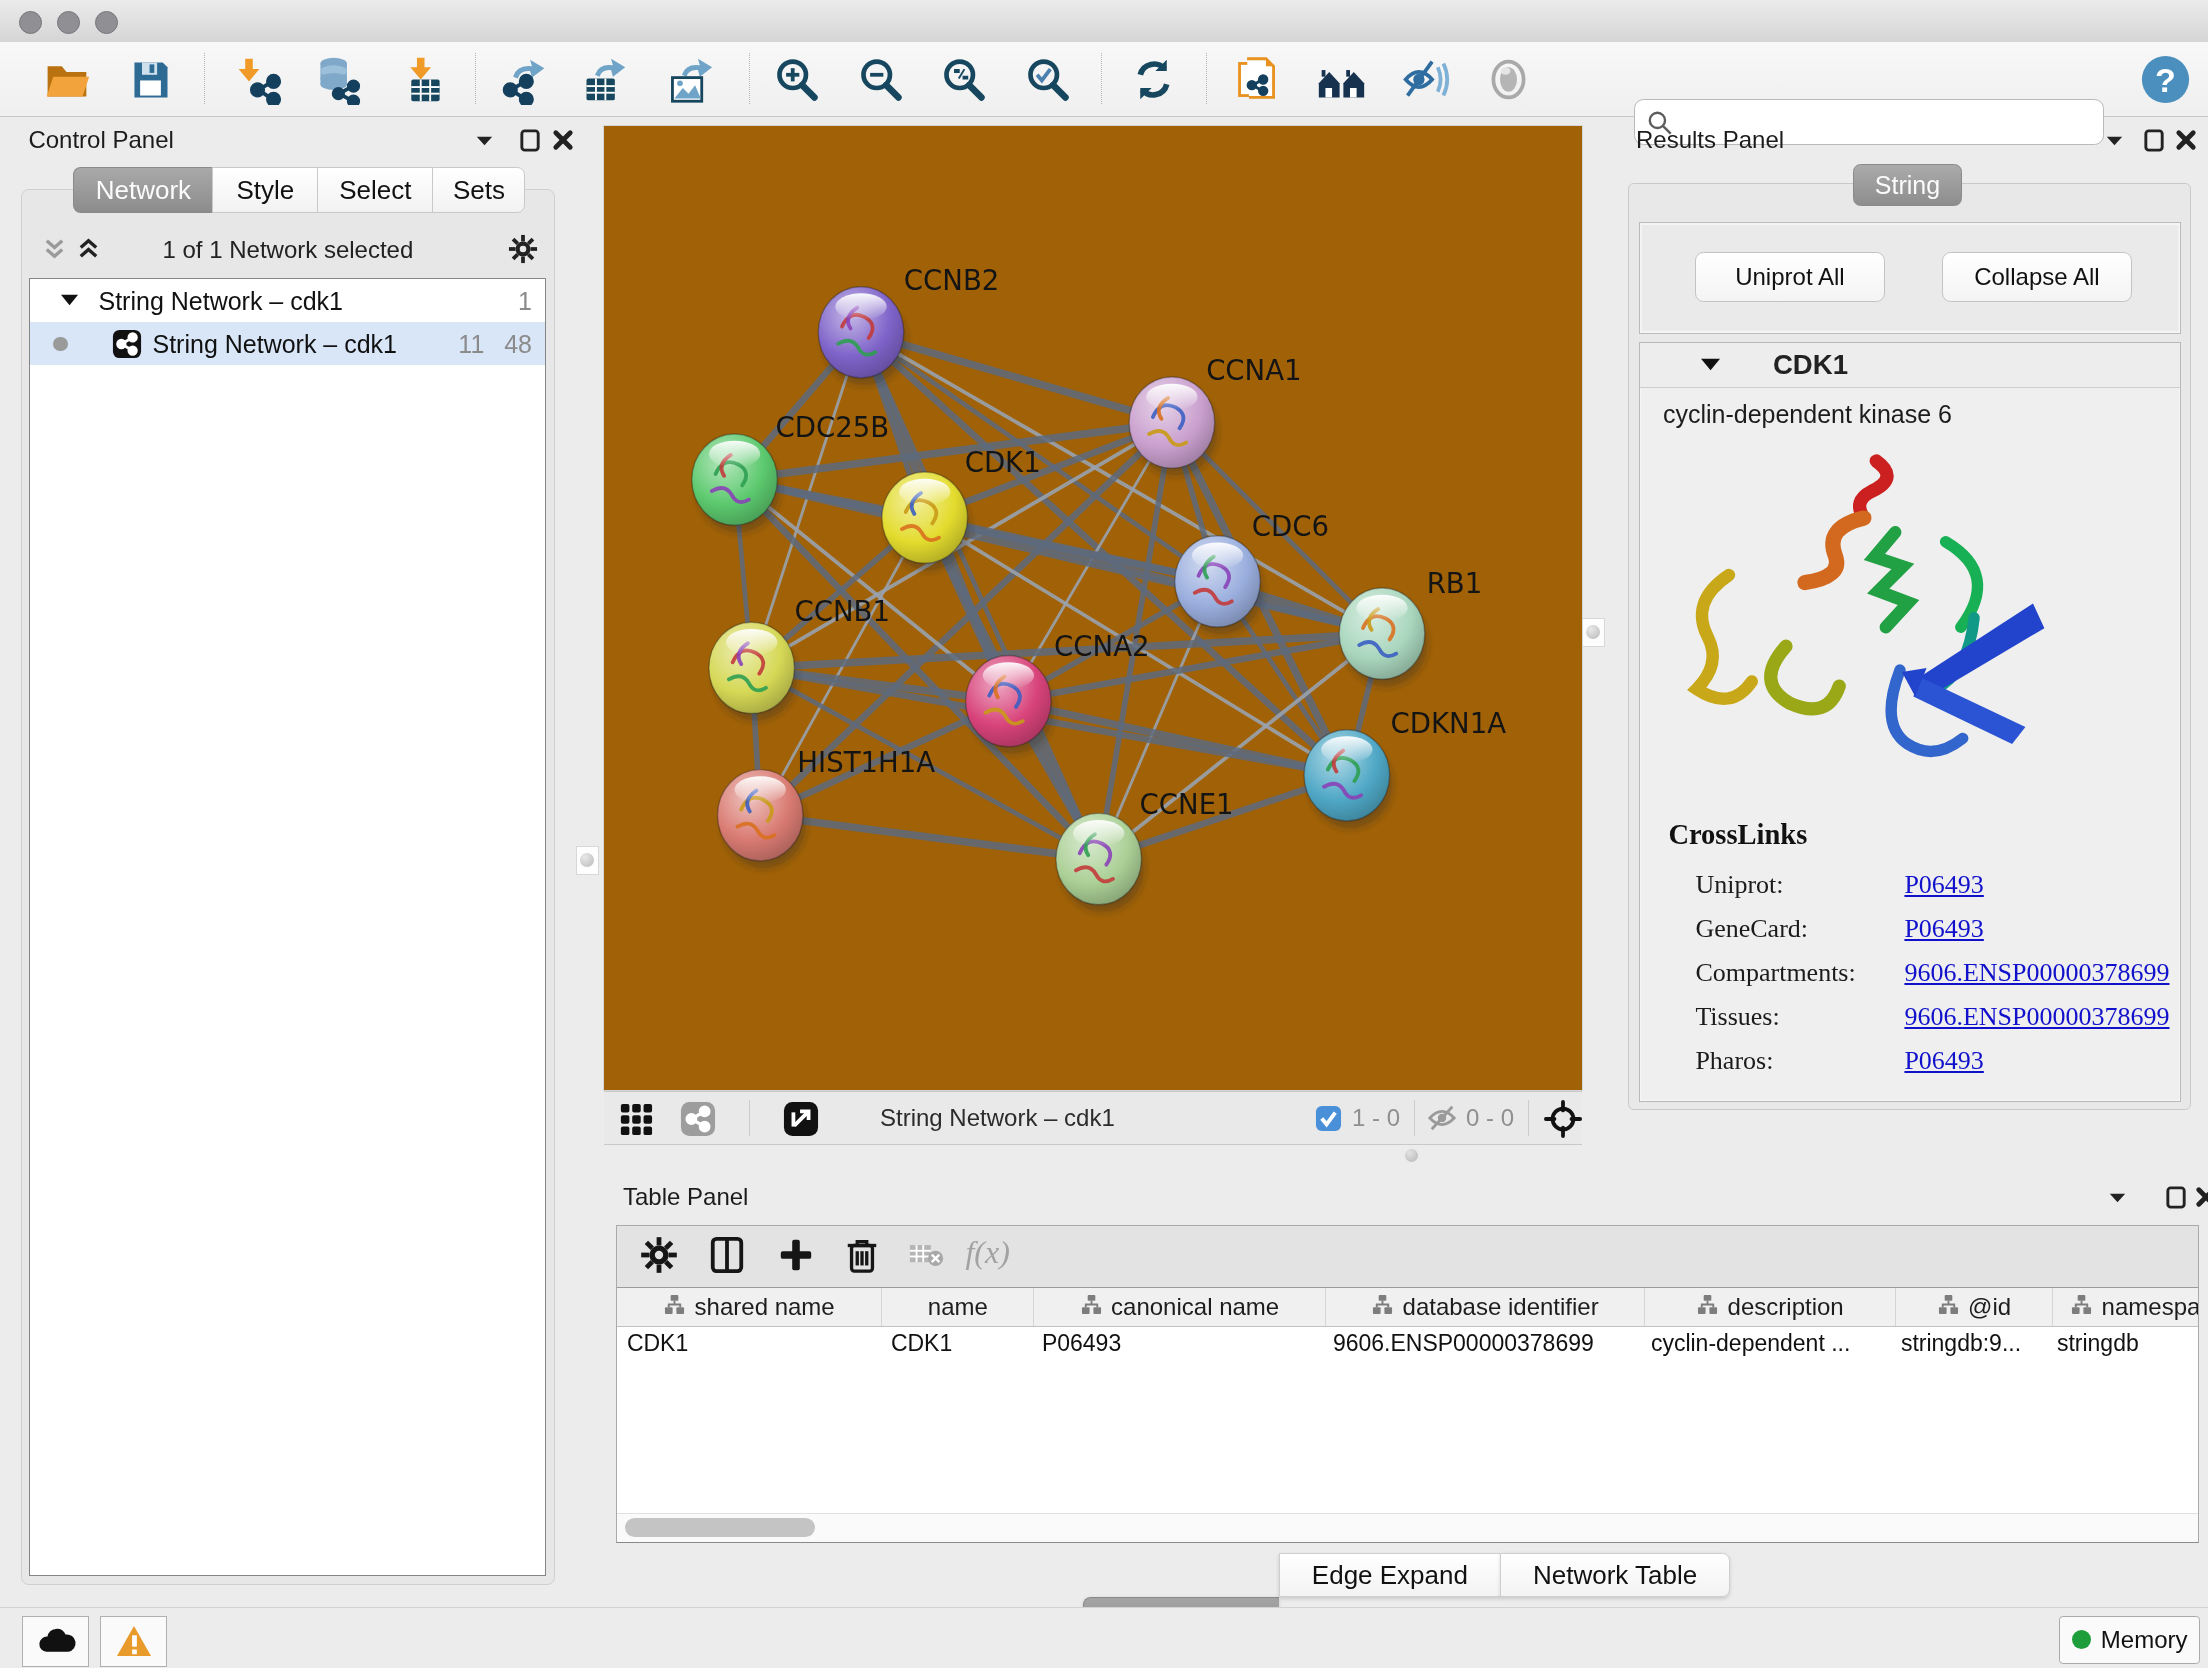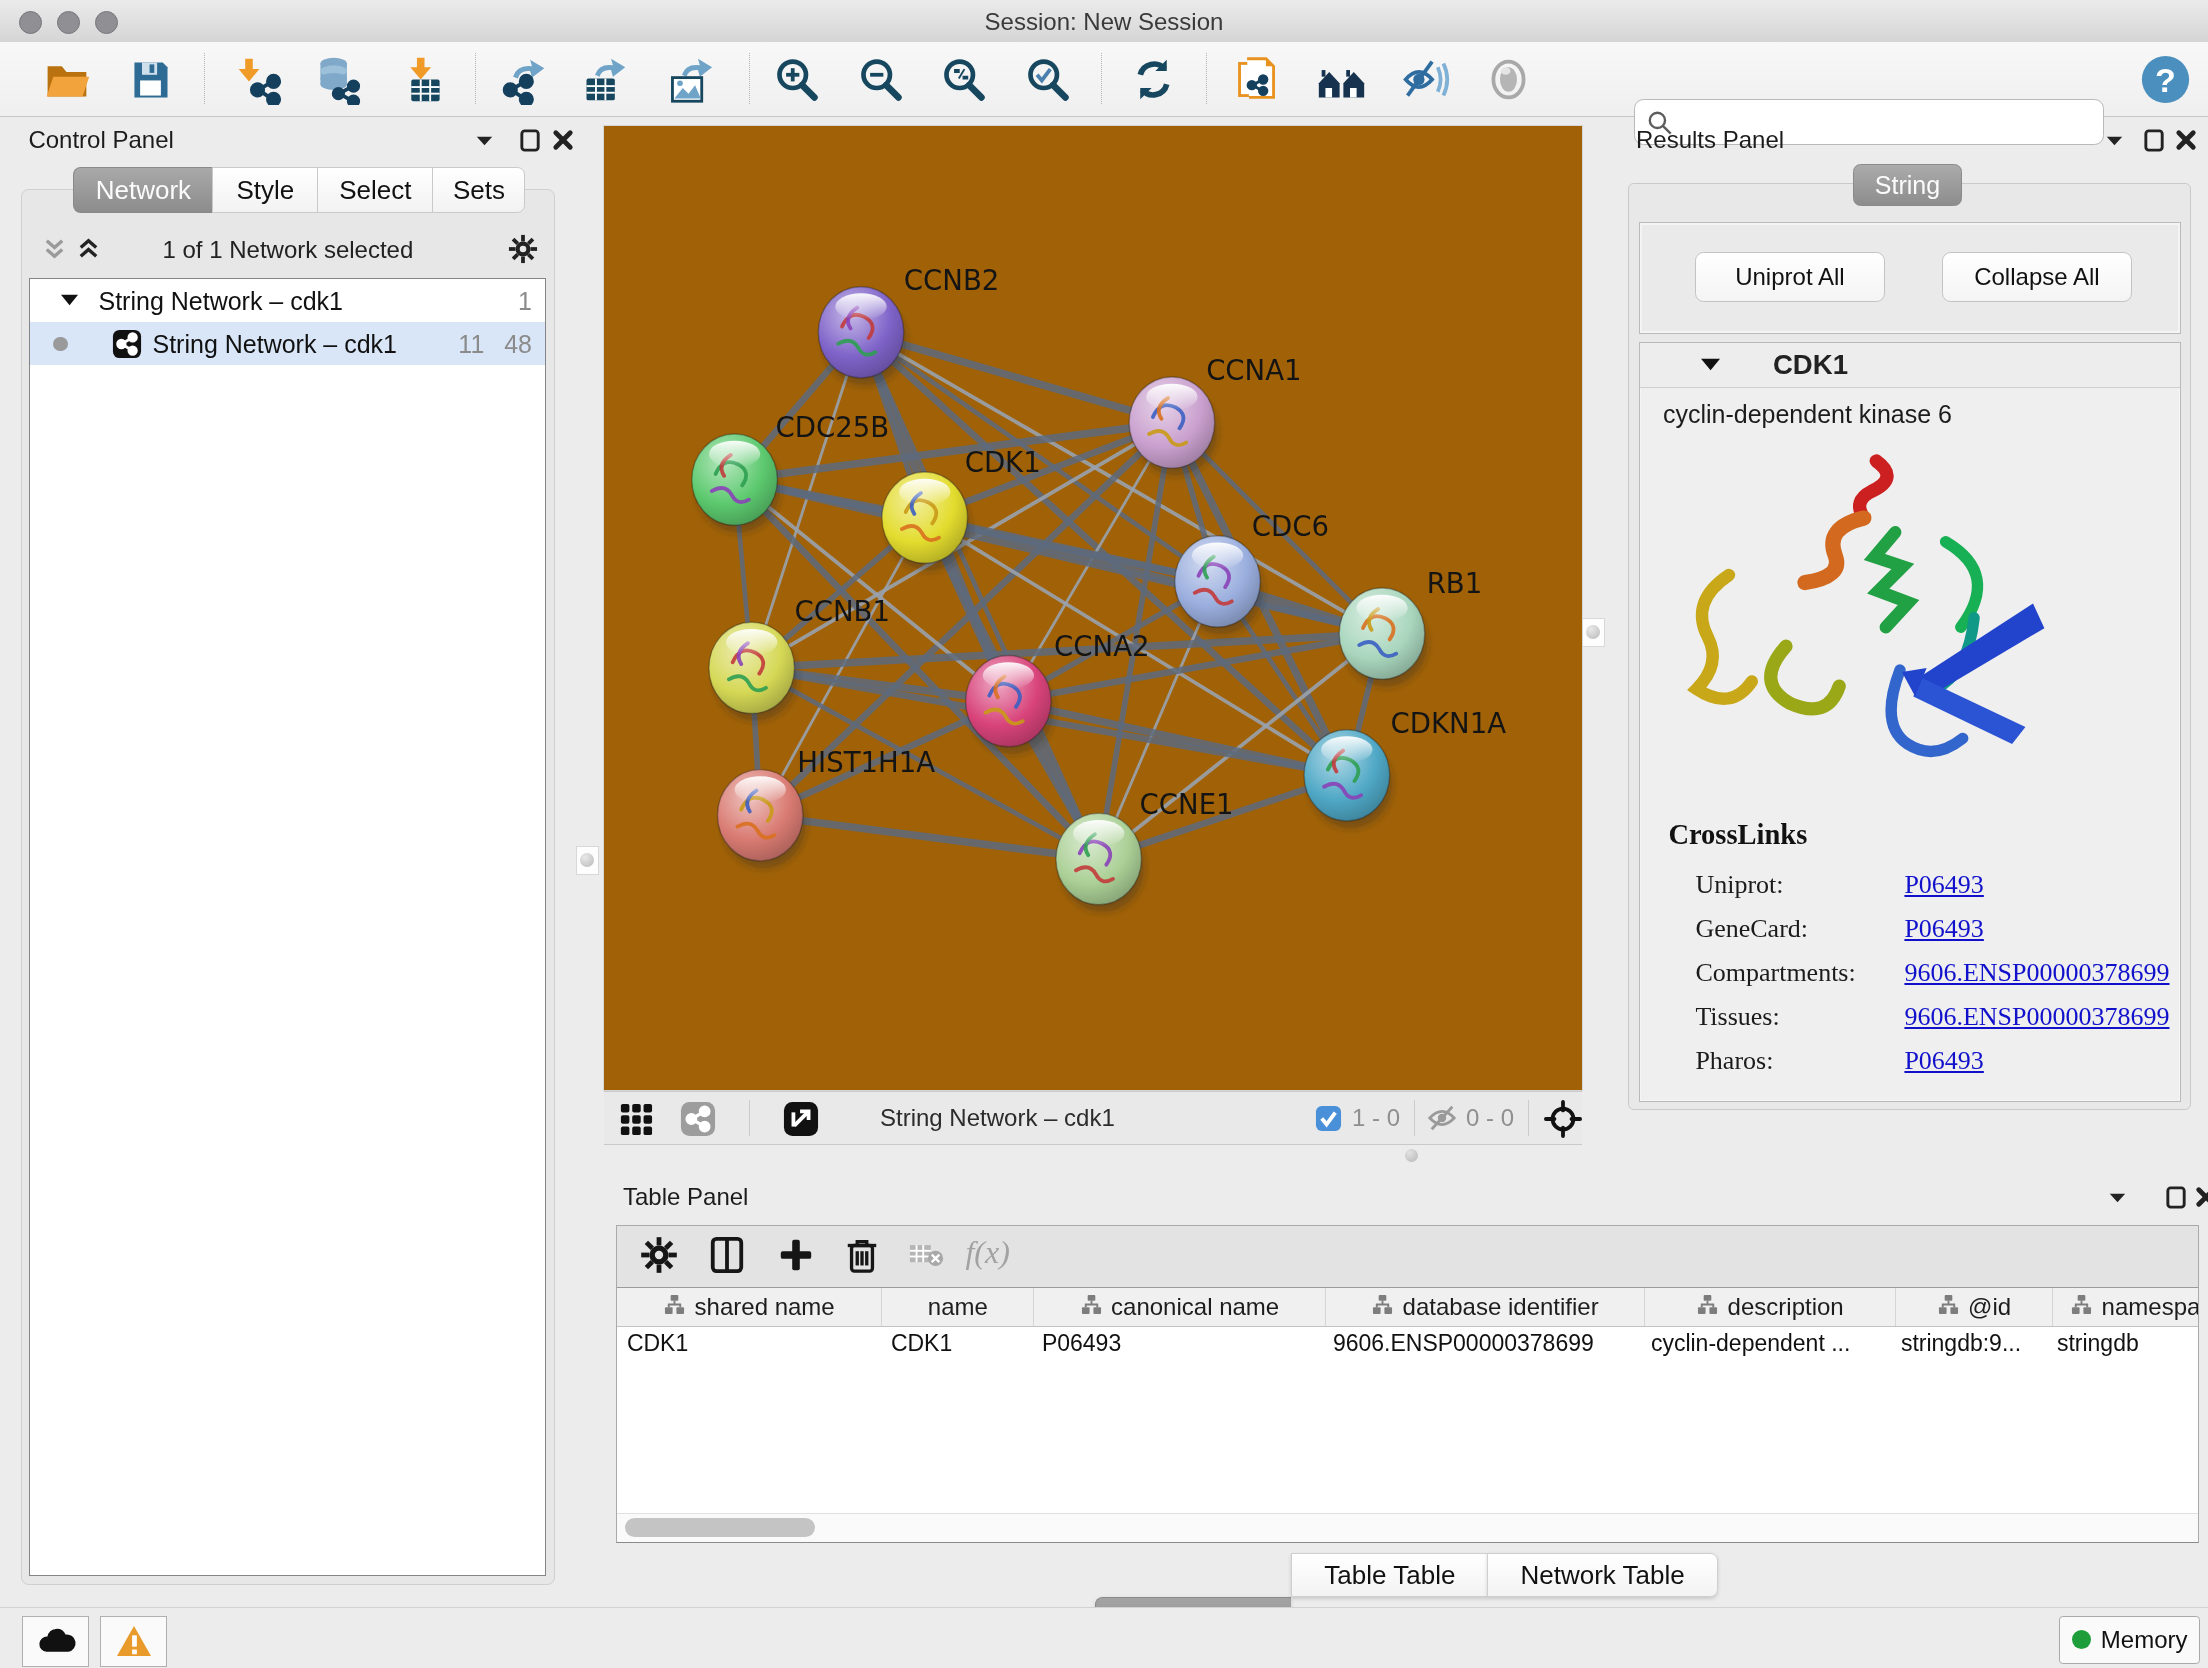--- a/index.html
+++ b/index.html
@@ -131,21 +131,20 @@
 </style>
 </head>
 <body>
 
 <div id="app">
 
   <div class="titlebar">
     <div class="tl" style="left:19px"></div>
     <div class="tl" style="left:57px"></div>
     <div class="tl" style="left:95px"></div>
-    <div class="win-title">Session: New Session</div>
   </div>
 
   <div class="toolbar">
     <div class="tbi" style="left:41px">
       <svg width="51" height="51" viewBox="0 0 54 54">
           <path d="M7 13h15l5 6h21v26H7z" fill="#b9720f"></path>
           <path d="M13 24h38l-7 21H6z" fill="#f3a33c"></path>
         </svg>
     </div>
     <div class="tbi" style="left:125px">
@@ -941,21 +940,21 @@
           <div class="td" style="width: 156px;">stringdb:9...</div>
           <div class="td" style="width: 190px;">stringdb</div>
         </div>
       <div class="hscroll">
           <div class="hthumb"></div>
         </div>
     </div>
 
     <div class="tp-tabs" id="table-tabs">
         <div class="tp-tab sel">Node Table</div>
-        <div class="tp-tab">Table Table</div>
+        <div class="tp-tab">Edge Expand</div>
         <div class="tp-tab">Network Table</div>
       </div>
   </div>
 
   <div class="statusbar">
     <div class="sb-btn" style="left:22px">
       <svg width="42" height="28.5" viewBox="0 0 44 30">
           <path d="M12 26a8 8 0 0 1 1-16 10 10 0 0 1 19-2 7 7 0 0 1 3 18z" fill="#111"></path>
         </svg>
     </div>

